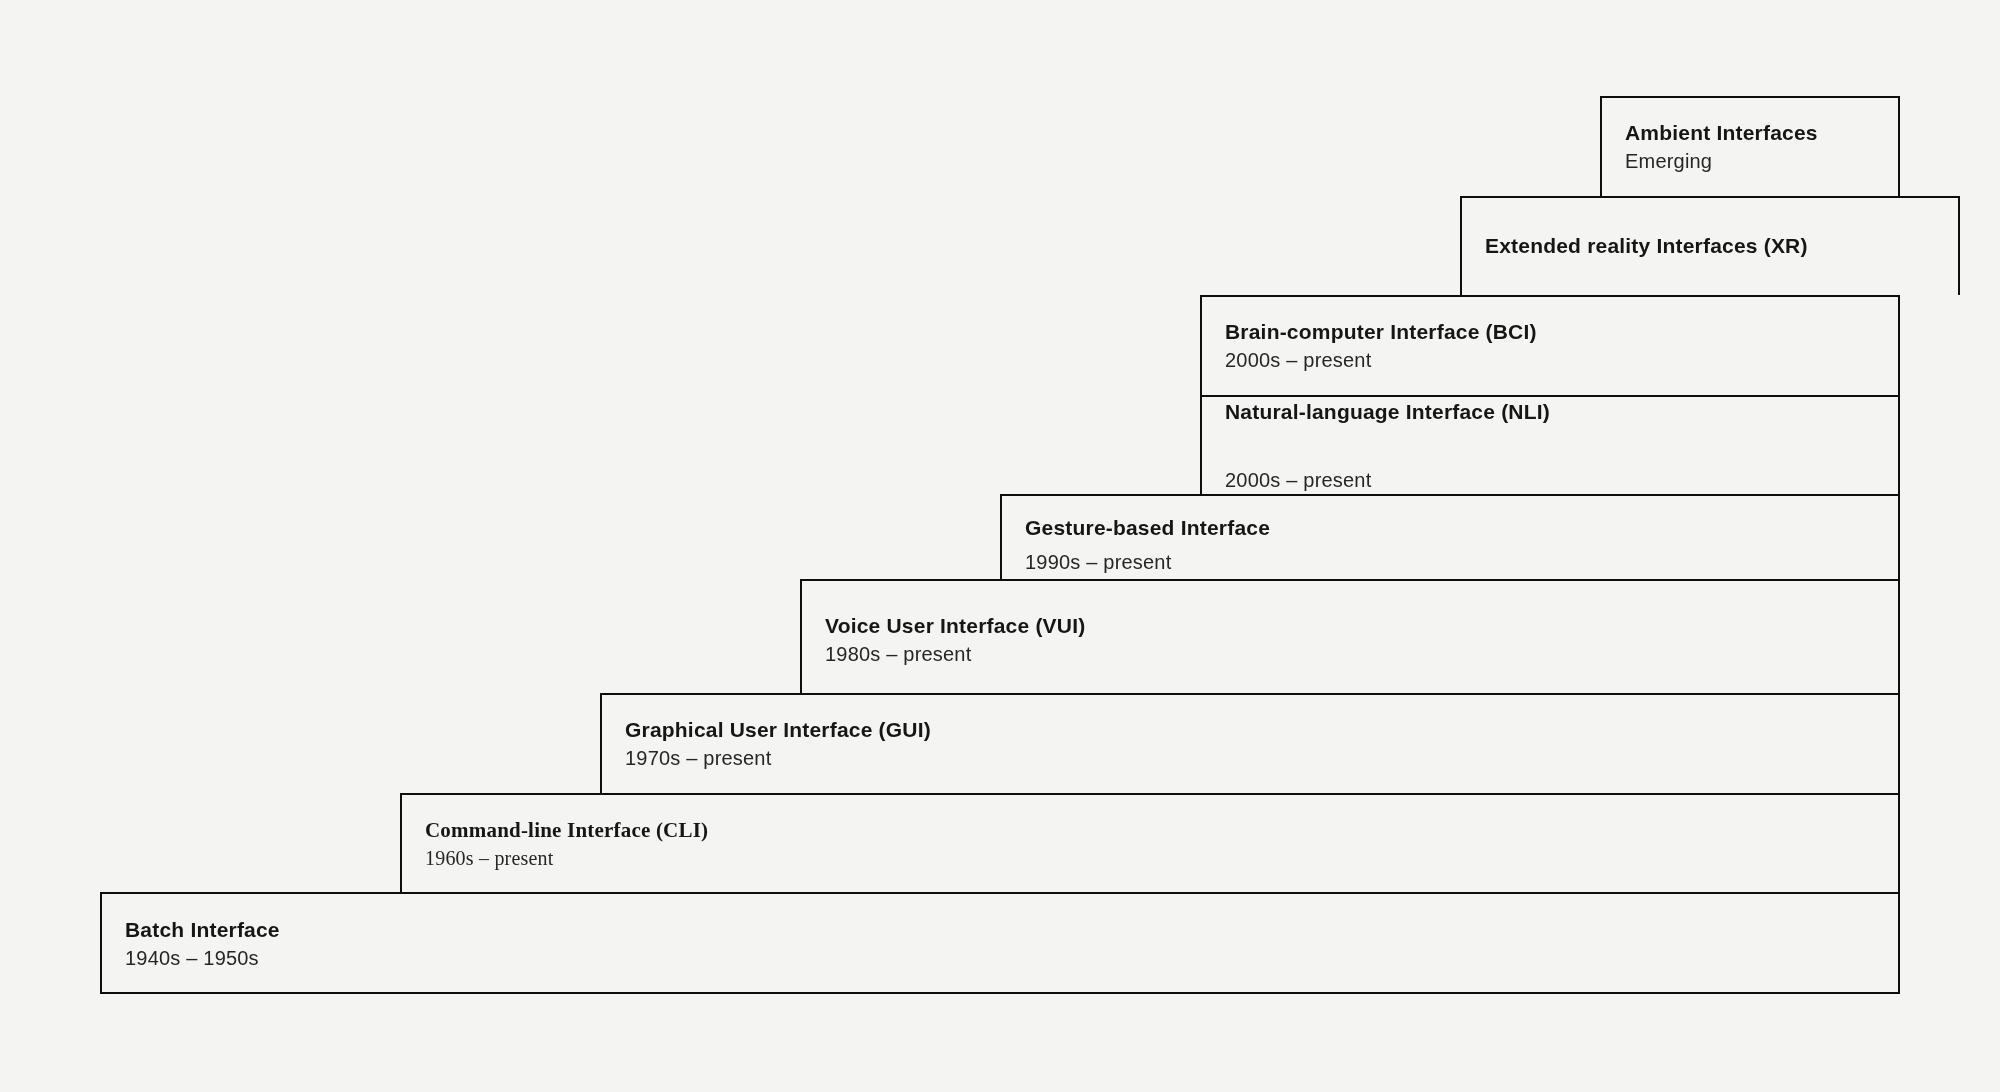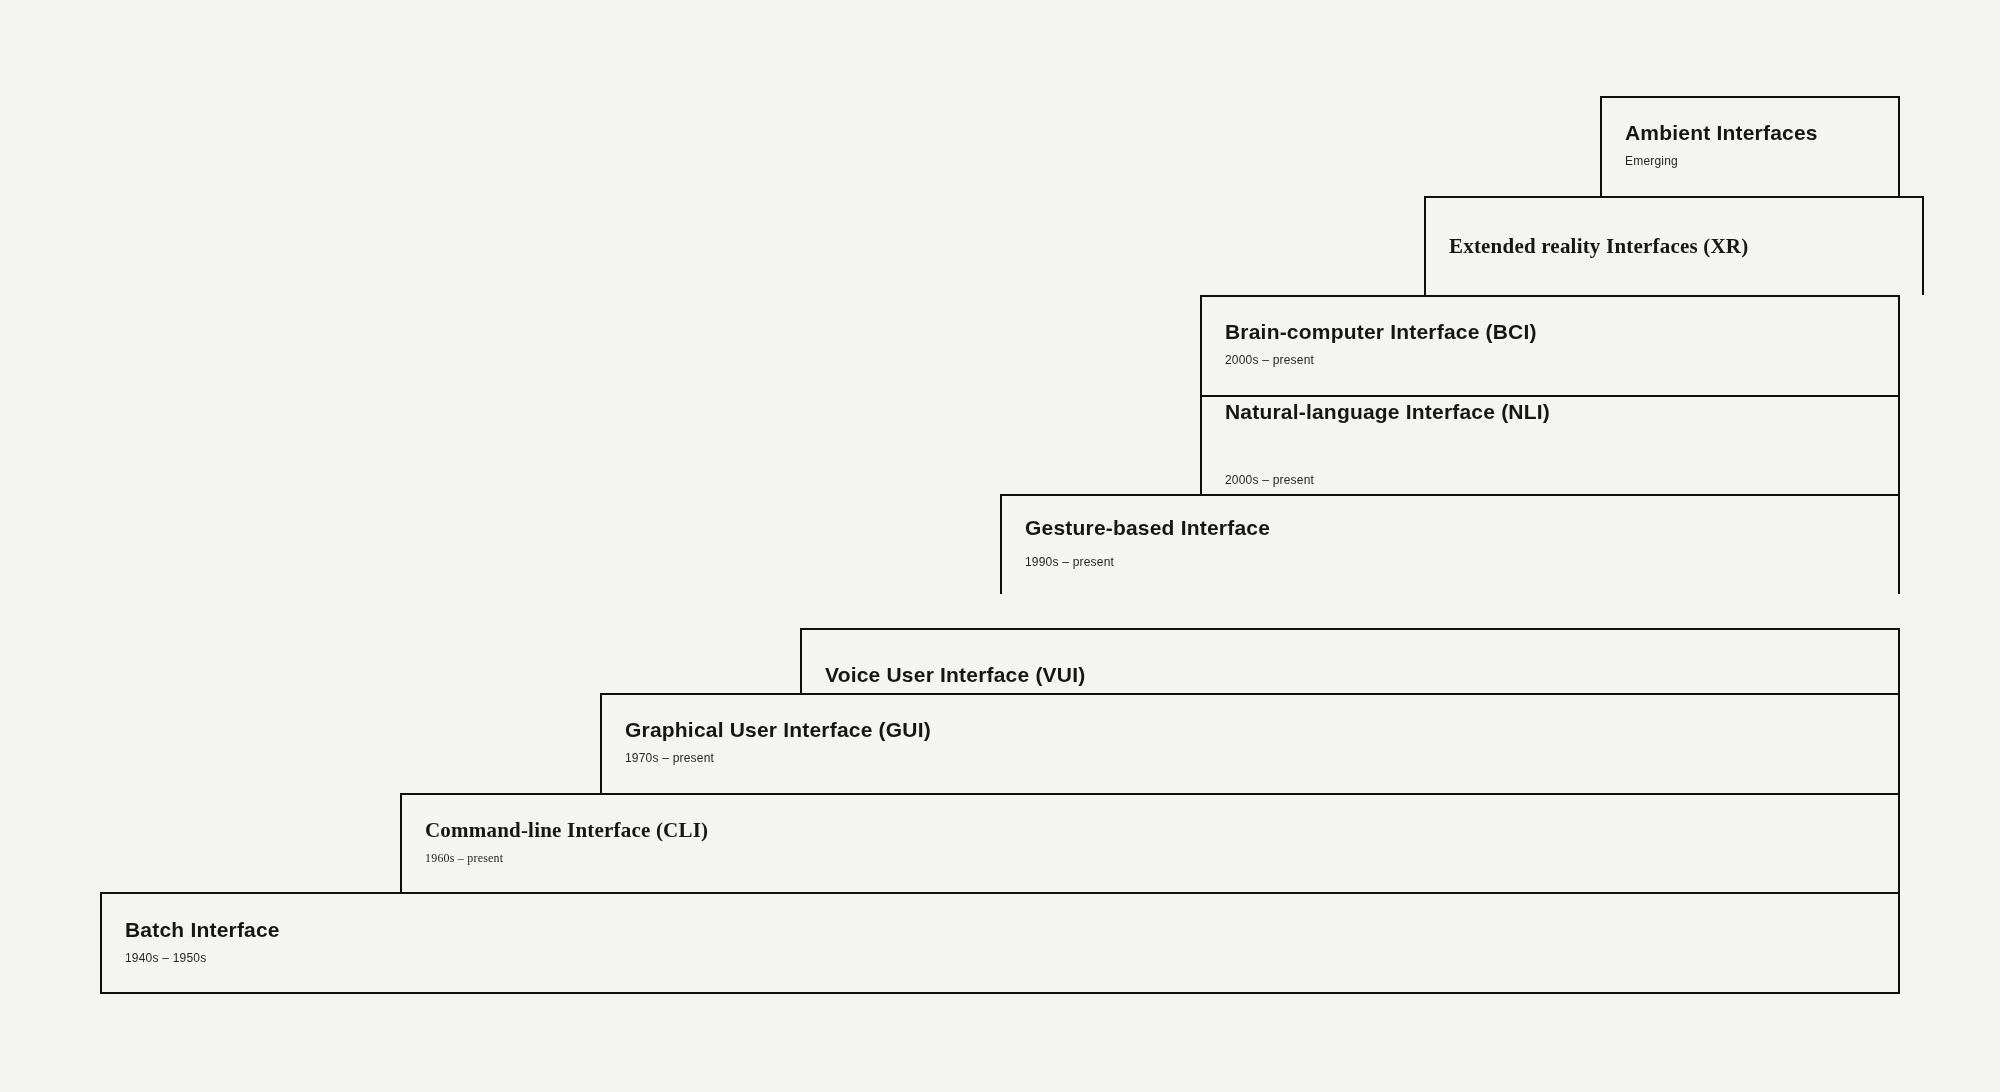--- a/index.html
+++ b/index.html
@@ -41,52 +41,52 @@
   }
   .step-title {
     font-size: 21px;
     font-weight: 700;
     line-height: 30px;
     color: var(--title);
     letter-spacing: 0.2px;
     white-space: nowrap;
   }
   .step-period {
-    font-size: 12px;
+    font-size: 20px;
     font-weight: 400;
     line-height: 27px;
     color: var(--period);
     letter-spacing: 0.2px;
     white-space: nowrap;
   }
 </style>
 </head>
 <body>
 
 <div class="stage">
     <div class="step-box" style="left: 1600px; top: 96px; width: 300px; height: 99.5px;">
     <div class="step-title">Ambient Interfaces</div>
     <div class="step-period">Emerging</div>
   </div>
-    <div class="step-box" style="left: 1424px; top: 195.5px; width: 500px; height: 99.5px; font-family: Liberation Serif, serif;">
+    <div class="step-box" style="left: 1460px; top: 195.5px; width: 500px; height: 99.5px;">
     <div class="step-title">Extended reality Interfaces (XR)</div>
   </div>
     <div class="step-box" style="left: 1200px; top: 295px; width: 700px; height: 99.5px;">
     <div class="step-title">Brain-computer Interface (BCI)</div>
     <div class="step-period">2000s – present</div>
   </div>
     <div class="step-box" style="left: 1200px; top: 394.5px; width: 700px; height: 99.5px; gap: 40px;">
     <div class="step-title">Natural-language Interface (NLI)</div>
     <div class="step-period">2000s – present</div>
   </div>
     <div class="step-box" style="left: 1000px; top: 494px; width: 900px; height: 99.5px; gap: 6px;">
     <div class="step-title">Gesture-based Interface</div>
     <div class="step-period">1990s – present</div>
   </div>
-    <div class="step-box" style="left: 800px; top: 628px; width: 1100px; height: 119px;">
+    <div class="step-box" style="left: 800px; top: 579px; width: 1100px; height: 119px;">
     <div class="step-title">Voice User Interface (VUI)</div>
     <div class="step-period">1980s – present</div>
   </div>
     <div class="step-box" style="left: 600px; top: 693px; width: 1300px; height: 99.5px;">
     <div class="step-title">Graphical User Interface (GUI)</div>
     <div class="step-period">1970s – present</div>
   </div>
     <div class="step-box" style="left: 400px; top: 792.5px; width: 1500px; height: 99.5px; font-family: Liberation Serif, serif;">
     <div class="step-title">Command-line Interface (CLI)</div>
     <div class="step-period">1960s – present</div>

